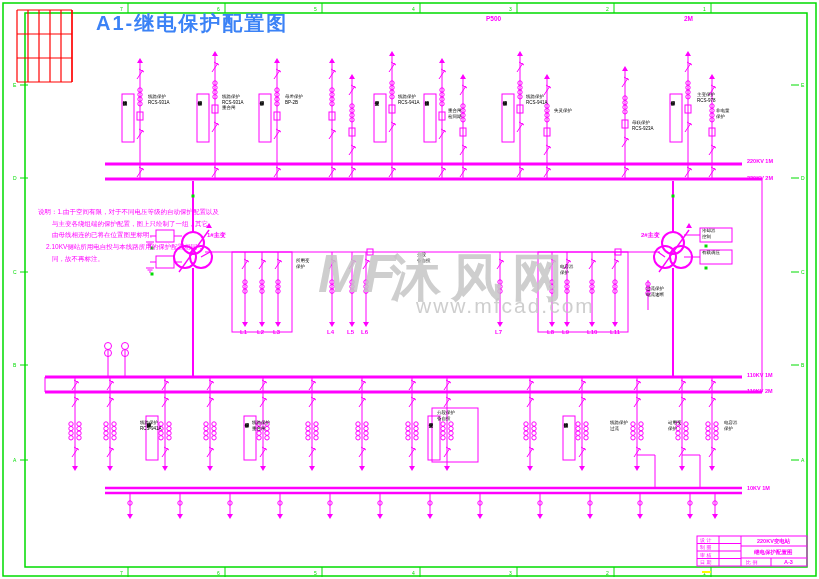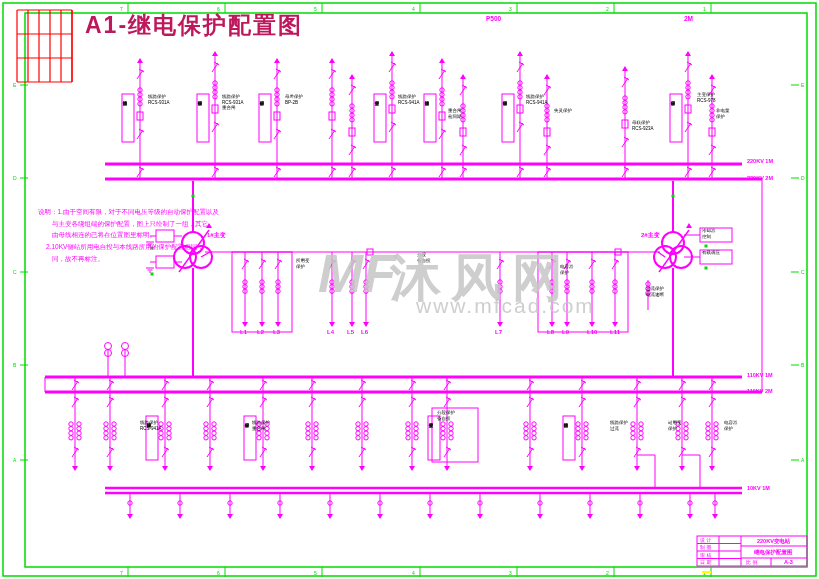--- a/index.html
+++ b/index.html
@@ -1,20 +1,20 @@
 <!DOCTYPE html>
 <html><head>
 <meta charset="utf-8">
 <style>
   html,body{margin:0;padding:0;background:#f2f2f2;}
   #stage{position:relative;width:819px;height:579px;background:#ffffff;overflow:hidden;
          font-family:"Liberation Sans", sans-serif;}
   #diagram{position:absolute;left:0;top:0;}
   .abs{position:absolute;white-space:nowrap;}
-  .title{left:85px;top:10px;font-size:23px;font-weight:bold;color:#be185d;letter-spacing:2px;}
+  .title{left:96px;top:10px;font-size:20px;font-weight:bold;color:#3b82f6;letter-spacing:2px;}
   .notes{left:38px;top:206px;width:180px;color:#ff00ff;font-size:6.5px;line-height:1.8;}
   .notes .n1,.notes .n2,.notes .n4{padding-left:14px;}
   .notes .n3{padding-left:8px;}
   .buslabel{color:#ff00ff;font-size:5.5px;font-weight:bold;}
   .toplabel{color:#ff00ff;font-size:6.5px;font-weight:bold;}
   .xflabel{color:#ff00ff;font-size:6px;font-weight:bold;}
   .wm{color:#c6c6c6;opacity
 
 :0.85;}
   .wm-logo{left:318px;top:242px;font-size:54px;font-weight:bold;font-style:italic;

